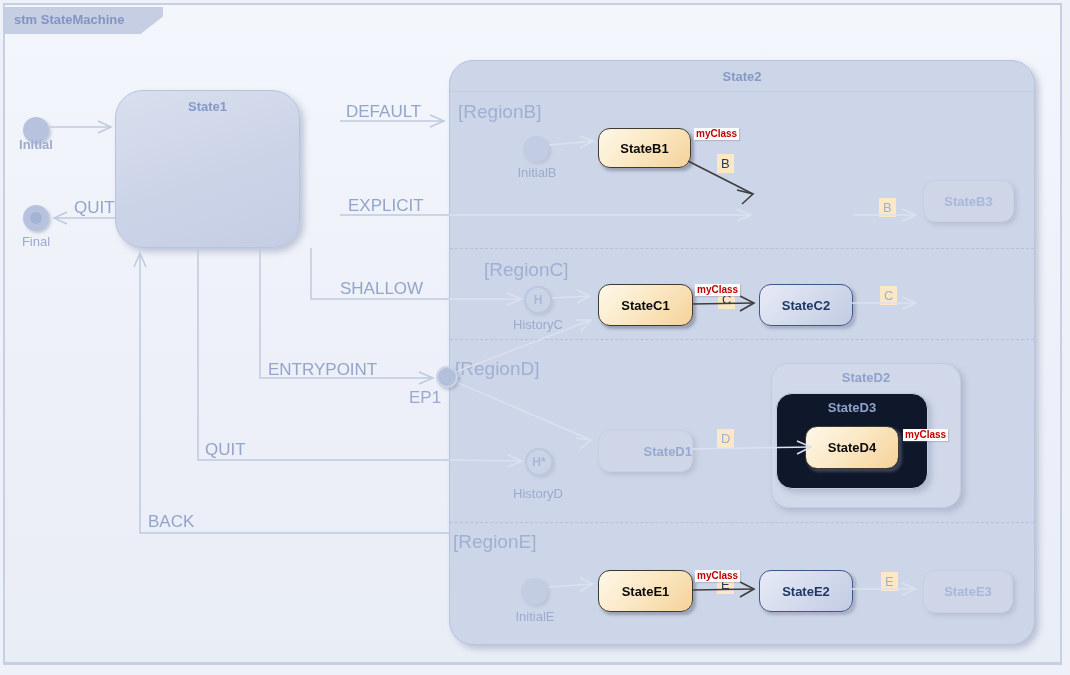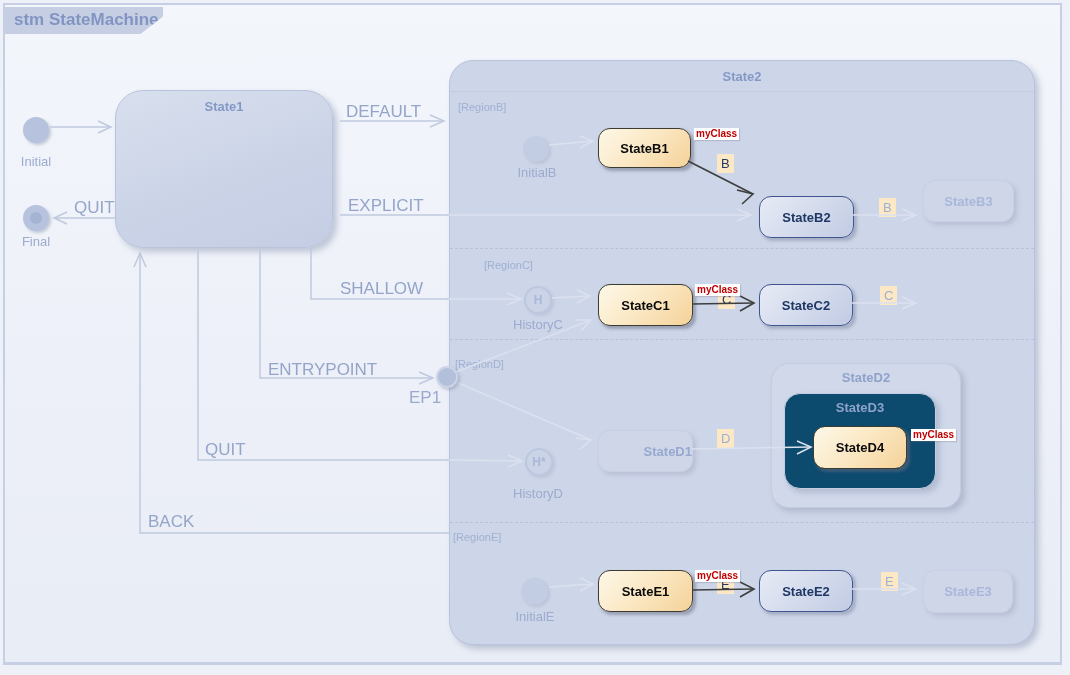--- a/index.html
+++ b/index.html
@@ -3,36 +3,36 @@
 <meta charset="utf-8">
 <style>
   html,body{margin:0;padding:0;}
   body{width:1070px;height:675px;background:#eef1f8;font-family:"Liberation Sans",sans-serif;overflow:hidden;}
   .stage{position:absolute;left:0;top:0;width:1070px;height:675px;}
   .frame{position:absolute;left:3px;top:3px;width:1059px;height:662px;
          background:linear-gradient(180deg,#f3f6fb 0%,#edf0f8 55%,#e9edf6 100%);
          border:2px solid #c6cfe4;border-bottom-width:3px;box-sizing:border-box;}
   .tab{position:absolute;left:3px;top:7px;width:160px;height:27px;background:#c5cee3;
        clip-path:polygon(0 0,100% 0,100% 35%,86% 100%,0 100%);
-       color:#8295c2;font-weight:bold;font-size:17px;line-height:26px;padding-left:11px;box-sizing:border-box;}
+       color:#8295c2;font-weight:bold;font-size:13px;line-height:26px;padding-left:11px;box-sizing:border-box;}
   .lbl{position:absolute;font-size:17px;color:#94a5c9;white-space:nowrap;}
   .node-lbl{position:absolute;font-size:13px;color:#9cabce;text-align:center;white-space:nowrap;}
   .circle{position:absolute;border-radius:50%;background:#b7c3de;box-shadow:2px 2px 3px rgba(125,135,165,.40);}
   .final-inner{position:absolute;left:7px;top:7px;width:12px;height:12px;border-radius:50%;background:#a6b4d3;}
   .hist{position:absolute;border-radius:50%;background:#cbd4e6;border:2px solid #bcc7e0;box-sizing:border-box;
         color:#a9b8d8;font-size:12px;font-weight:bold;text-align:center;line-height:24px;box-shadow:2px 2px 3px rgba(140,150,175,.25);}
   .bigstate{position:absolute;box-sizing:border-box;border:1px solid #b8c3dc;
             box-shadow:4px 4px 6px rgba(130,142,172,.45);}
-  .state1{left:115px;top:90px;width:218px;height:158px;border-radius:28px;
+  .state1{left:115px;top:90px;width:185px;height:158px;border-radius:28px;
           background:linear-gradient(160deg,#d8dfee 0%,#cbd4e7 55%,#c4cde3 100%);}
   .state2{left:449px;top:60px;width:586px;height:585px;border-radius:24px;background:#cdd5e8;}
   .bigtitle{position:absolute;left:0;right:0;top:8px;text-align:center;font-size:13px;font-weight:bold;color:#8599c6;}
   .hdr-div{position:absolute;left:0;right:0;top:30px;border-top:1px solid #c3cce1;}
   .sep{position:absolute;left:0;right:0;border-top:1px dashed #b7c2da;}
-  .region-lbl{position:absolute;font-size:11px;color:#9fb0d2;}
+  .region-lbl{position:absolute;font-size:19px;color:#9fb0d2;}
   .st{position:absolute;box-sizing:border-box;border-radius:12px;font-size:13px;font-weight:bold;
       display:flex;align-items:center;justify-content:center;}
   .orange{background:linear-gradient(135deg,#fdf8e9 0%,#fbe9c6 45%,#f5d299 100%);
           border:1.4px solid #3d3c33;color:#0a0a0a;box-shadow:2.5px 2.5px 3px rgba(105,110,130,.5);}
   .blue{background:linear-gradient(135deg,#e7ebf6 0%,#d4dbec 50%,#c2cbe4 100%);
         border:1.4px solid #41568e;color:#1e3764;box-shadow:2.5px 2.5px 3px rgba(120,130,158,.45);}
   .faded{background:#ced6e8;border:1px solid #c7d0e4;color:#a9b7da;box-shadow:3px 3px 4px rgba(148,156,180,.35);}
   .cont{position:absolute;box-sizing:border-box;border-radius:18px;background:#d0d8ea;border:1px solid #c3cce1;
         box-shadow:3.5px 3.5px 5px rgba(140,150,176,.40);}
   .cont-title{position:absolute;left:0;right:0;top:6px;text-align:center;font-size:13px;font-weight:bold;color:#8fa2ca;}
@@ -136,21 +136,21 @@
       <path d="M692,304 L754,303"></path>
         <path d="M740,296 L754,303 L740,311"></path>
     </g>
     <g stroke="#3e3e3e" stroke-width="1.6" fill="none">
       <path d="M692,590 L754,589"></path>
         <path d="M740,582 L754,589 L740,597"></path>
     </g>
   </svg>
 
   <div class="circle" style="left:23px;top:117px;width:26px;height:26px;"></div>
-  <div class="node-lbl" style="left:10px;top:154px;width:52px;">Initial</div>
+  <div class="node-lbl" style="left:10px;top:137px;width:52px;font-weight:bold;">Initial</div>
 
   <div class="circle" style="left:23px;top:205px;width:26px;height:26px;">
     <div class="final-inner"></div>
   </div>
   <div class="node-lbl" style="left:12px;top:234px;width:48px;">Final</div>
 
   <div class="bigstate state1">
     <div class="bigtitle">State1</div>
   </div>
 
@@ -174,23 +174,20 @@
     <span class="region-lbl" style="left:5px;top:297px;">[RegionD]</span>
     <span class="region-lbl" style="left:3px;top:470px;">[RegionE]</span>
 
     <div class="circle" style="left:73px;top:75px;width:26px;height:26px;background:#c2cce2;box-shadow:2px 2px 3px rgba(140,150,175,.28);"></div>
     <div class="node-lbl" style="left:61px;top:104px;width:52px;">InitialB</div>
     <div class="st orange" style="left:148px;top:67px;width:93px;height:40px;">
       <span>StateB1</span>
       <span class="myclass" style="left:95px;top:-1px;">myClass</span>
     </div>
     <span class="tag dark" style="left:267px;top:93px;z-index:4;">B</span>
-    <div class="st blue" style="left:309px;top:135px;width:95px;height:42px;">
-      <span>StateB2</span>
-    </div>
     <span class="tag light" style="left:429px;top:137px;">B</span>
     <div class="st faded" style="left:473px;top:119px;width:91px;height:42px;">
       <span>StateB3</span>
     </div>
 
     <div class="hist" style="left:74px;top:225px;width:28px;height:28px;">
       <span>H</span>
     </div>
     <div class="node-lbl" style="left:48px;top:256px;width:80px;">HistoryC</div>
     <div class="st orange" style="left:148px;top:223px;width:95px;height:42px;">
@@ -206,21 +203,21 @@
     <div class="hist" style="left:75px;top:387px;width:28px;height:28px;">
       <span>H*</span>
     </div>
     <div class="node-lbl" style="left:48px;top:400px;width:80px;margin-top:25px;">HistoryD</div>
     <div class="st faded" style="left:148px;top:369px;width:95px;height:42px;color:#97a9d0;justify-content:flex-end;">
       <span>StateD1</span>
     </div>
     <span class="tag light" style="left:267px;top:368px;">D</span>
     <div class="cont" style="left:321px;top:302px;width:190px;height:145px;">
       <div class="cont-title">StateD2</div>
-      <div class="cont" style="left:12px;top:29px;width:152px;height:96px;border-radius:16px;background:#0c4a6e;">
+      <div class="cont" style="left:4px;top:29px;width:152px;height:96px;border-radius:16px;background:#0f172a;">
         <div class="cont-title">StateD3</div>
         <div class="st orange" style="left:28px;top:32px;width:94px;height:43px;">
           <span>StateD4</span>
           <span class="myclass" style="left:97px;top:2px;">myClass</span>
         </div>
       </div>
     </div>
 
     <div class="circle" style="left:71px;top:517px;width:27px;height:27px;background:#c2cce2;box-shadow:2px 2px 3px rgba(140,150,175,.28);"></div>
     <div class="node-lbl" style="left:59px;top:548px;width:52px;">InitialE</div>

